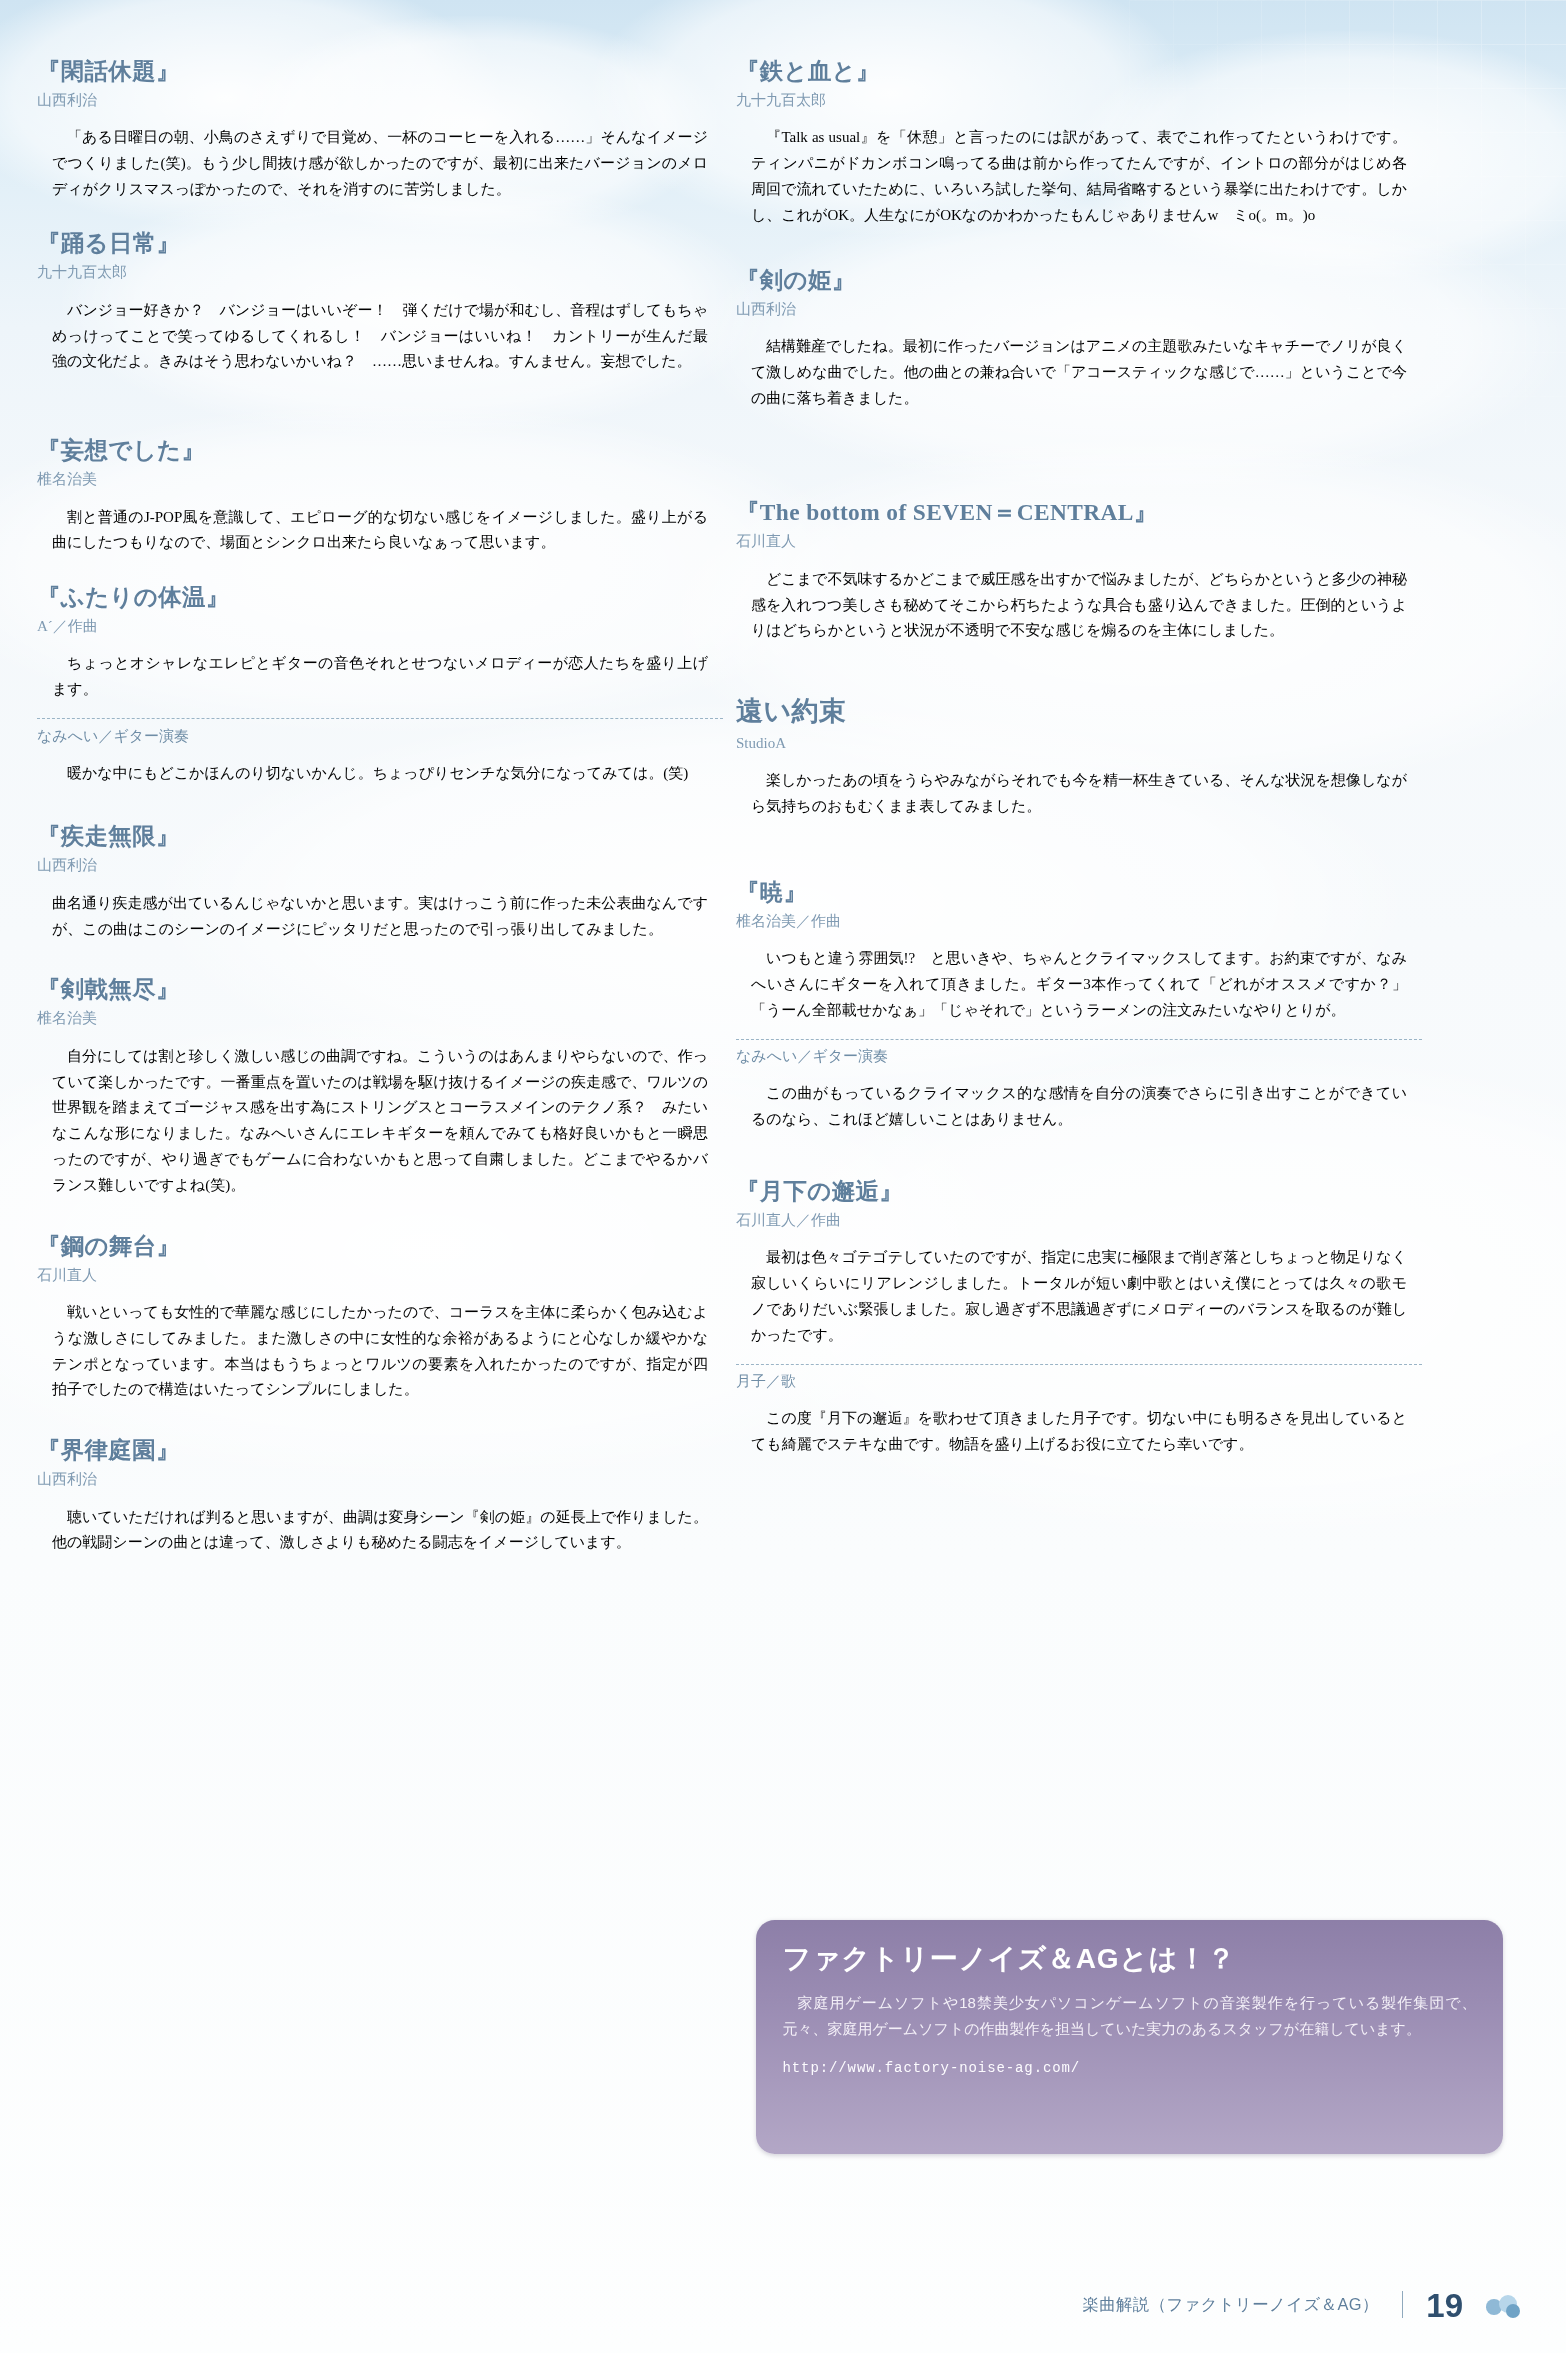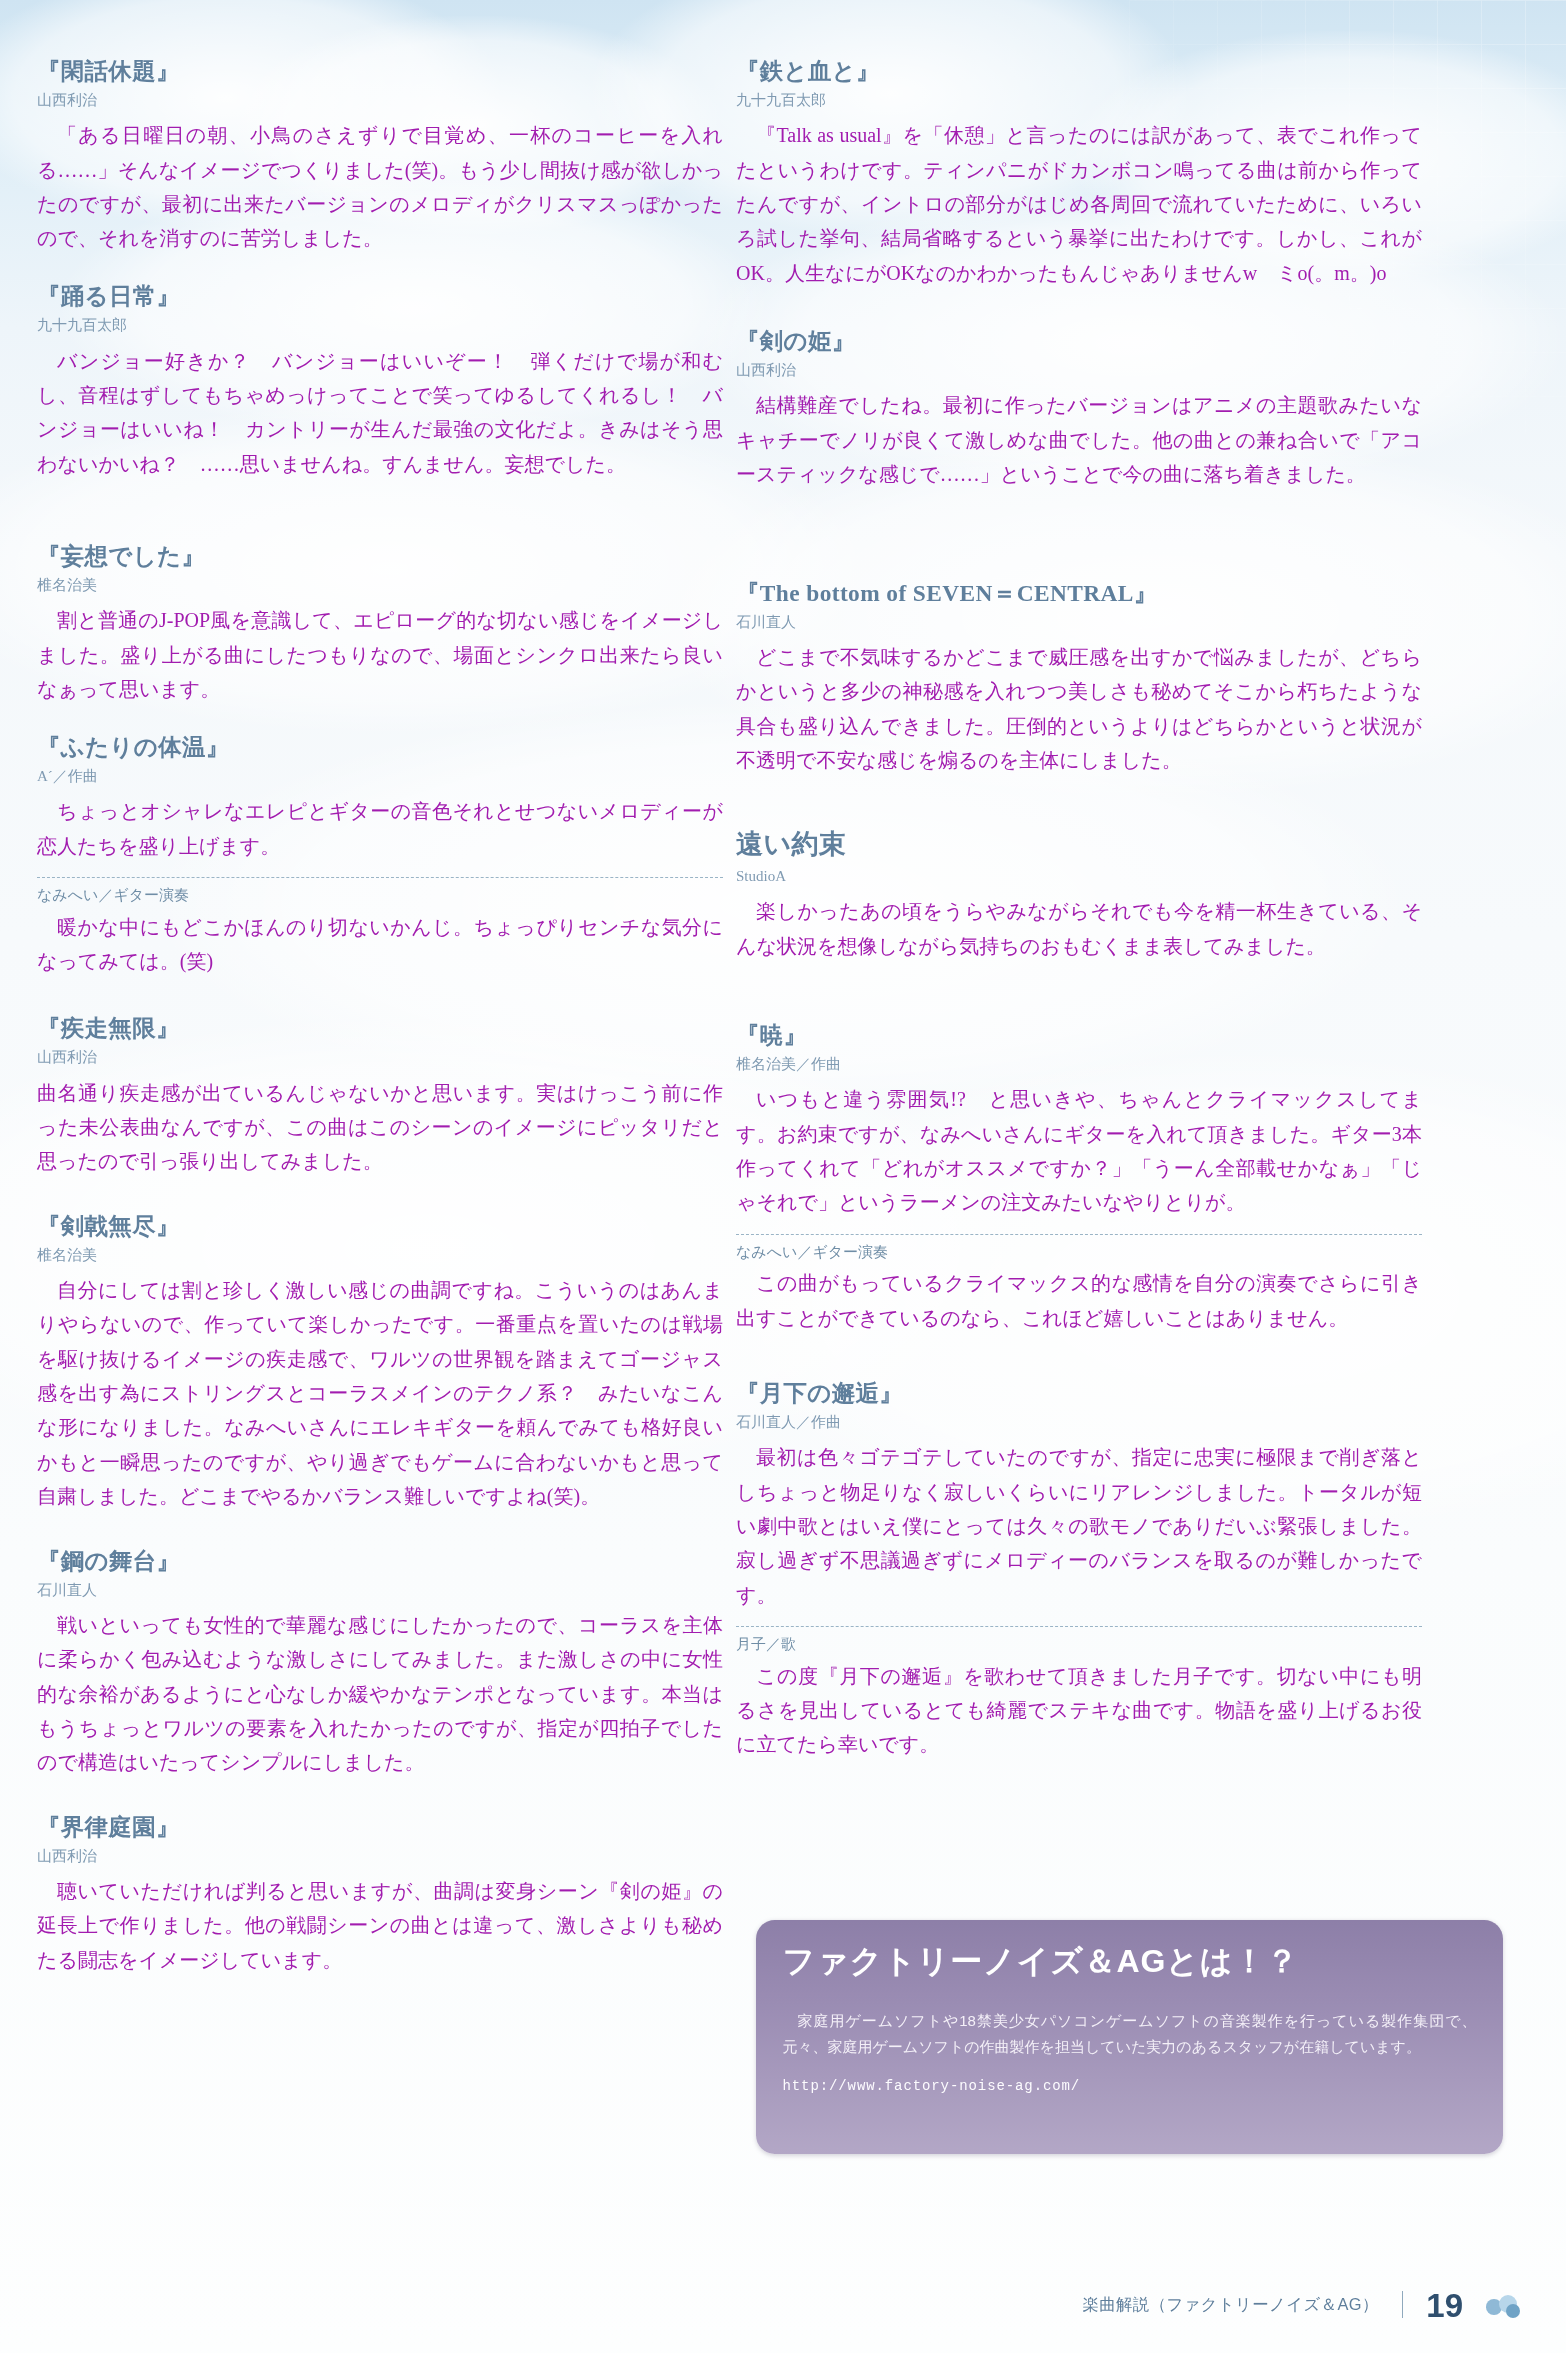--- a/index.html
+++ b/index.html
@@ -86,24 +86,24 @@
   .entry-title.plain { font-size: 27px; }
 
   .entry-credit {
     font-size: 15px;
     color: #7f9ab2;
     margin: 0 0 7.8px 0;
     line-height: 1.3;
   }
 
   .entry-body {
-    font-size: 20px;
+    font-size: 15px;
     line-height: 1.72;
-    color: #a21caf;
-    margin: 0;
+    color: #000000;
+    margin: 15px;
     text-align: justify;
     text-indent: 1em;
   }
 
   .sub-divider {
     border: none;
     border-top: 0.8px dashed #9ab4c6;
     margin: 14px 0 7.8px 0;
     height: 0;
   }
@@ -121,24 +121,24 @@
     width: 747px;
     height: 234px;
     border-radius: 18.7px;
     background: linear-gradient(to bottom, #8d7fa8 0%, #9a8cb3 35%, #b3a7c6 100%);
     box-shadow: 0 1.6px 4.7px rgba(100,90,120,.25);
     color: #ffffff;
     box-sizing: border-box;
     padding: 20px 26.5px;
   }
   .info-title {
-    font-size: 32px;
+    font-size: 28px;
     font-weight: 700;
     letter-spacing: 0.8px;
-    margin: 0 0 24px 0;
+    margin: 0 0 12px 0;
     color: #ffffff;
   }
   .info-body {
     font-size: 15px;
     line-height: 1.75;
     color: #f4f0f8;
     margin: 0 0 17px 0;
     text-indent: 1em;
     text-align: justify;
   }

